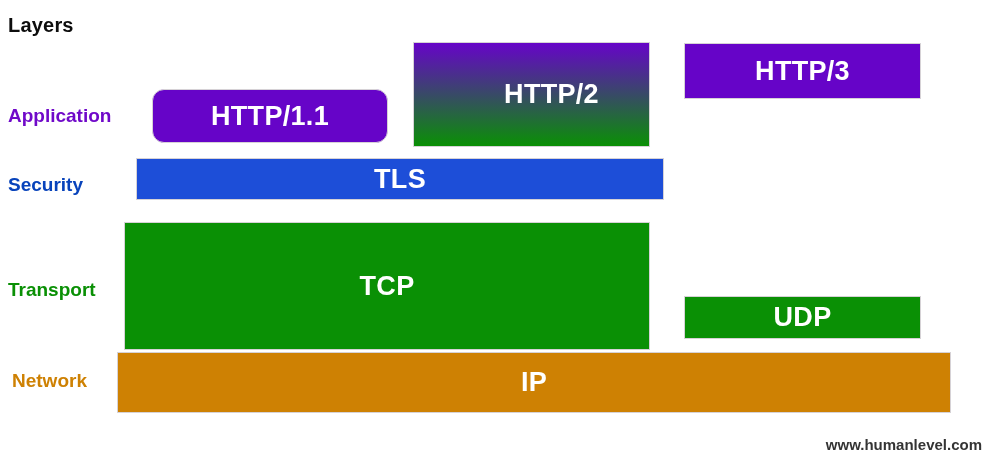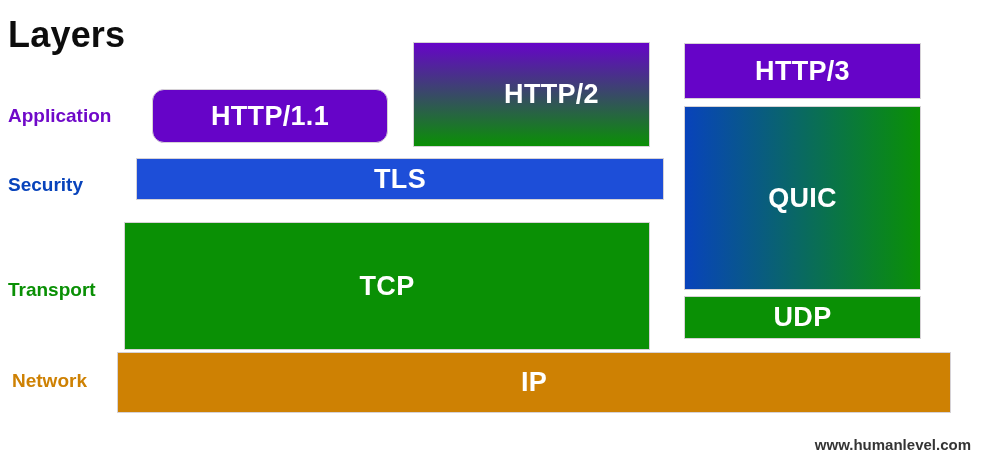--- a/index.html
+++ b/index.html
@@ -11,21 +11,21 @@
     width: 1000px;
     height: 458px;
     background: #ffffff;
     overflow: hidden;
   }
 
   .diagram-title {
     position: absolute;
     left: 8px;
     top: 14px;
-    font-size: 36px;
+    font-size: 20px;
     font-weight: bold;
     color: #0d0d0d;
     letter-spacing: 0.2px;
   }
 
   .layer-label {
     position: absolute;
     left: 8px;
     font-size: 19px;
     font-weight: bold;
@@ -54,21 +54,21 @@
   .box.http3  { left: 684px; top:  43px; width: 237px; height:  56px; background: #6604c8; }
   .box.tls    { left: 136px; top: 158px; width: 528px; height:  42px; background: #1d4ed8; }
   .box.quic   { left: 684px; top: 106px; width: 237px; height: 184px;
                 background: linear-gradient(to right, #0843bb 0%, #0a9005 100%); }
   .box.tcp    { left: 124px; top: 222px; width: 526px; height: 128px; background: #0a9005; }
   .box.udp    { left: 684px; top: 296px; width: 237px; height:  43px; background: #0a9005; }
   .box.ip     { left: 117px; top: 352px; width: 834px; height:  61px; background: #ce8103; }
 
   .watermark {
     position: absolute;
-    right: 29px;
+    right: 18px;
     top: 436px;
     font-size: 15px;
     font-weight: bold;
     color: #343434;
   }
 </style>
 </head>
 <body>
 
 <div class="canvas">
@@ -76,21 +76,20 @@
   <div class="diagram-title">Layers</div>
 
   <div class="layer-label application">Application</div>
   <div class="layer-label security">Security</div>
   <div class="layer-label transport">Transport</div>
   <div class="layer-label network">Network</div>
 
   <div class="box http2">HTTP/2</div>
   <div class="box http3">HTTP/3</div>
   <div class="box http11">HTTP/1.1</div>
-  <div class="box quic">QUIC</div>
   <div class="box tls">TLS</div>
   <div class="box tcp">TCP</div>
   <div class="box udp">UDP</div>
   <div class="box ip">IP</div>
 
   <div class="watermark">www.humanlevel.com</div>
 
 </div>
 
 </body></html>

